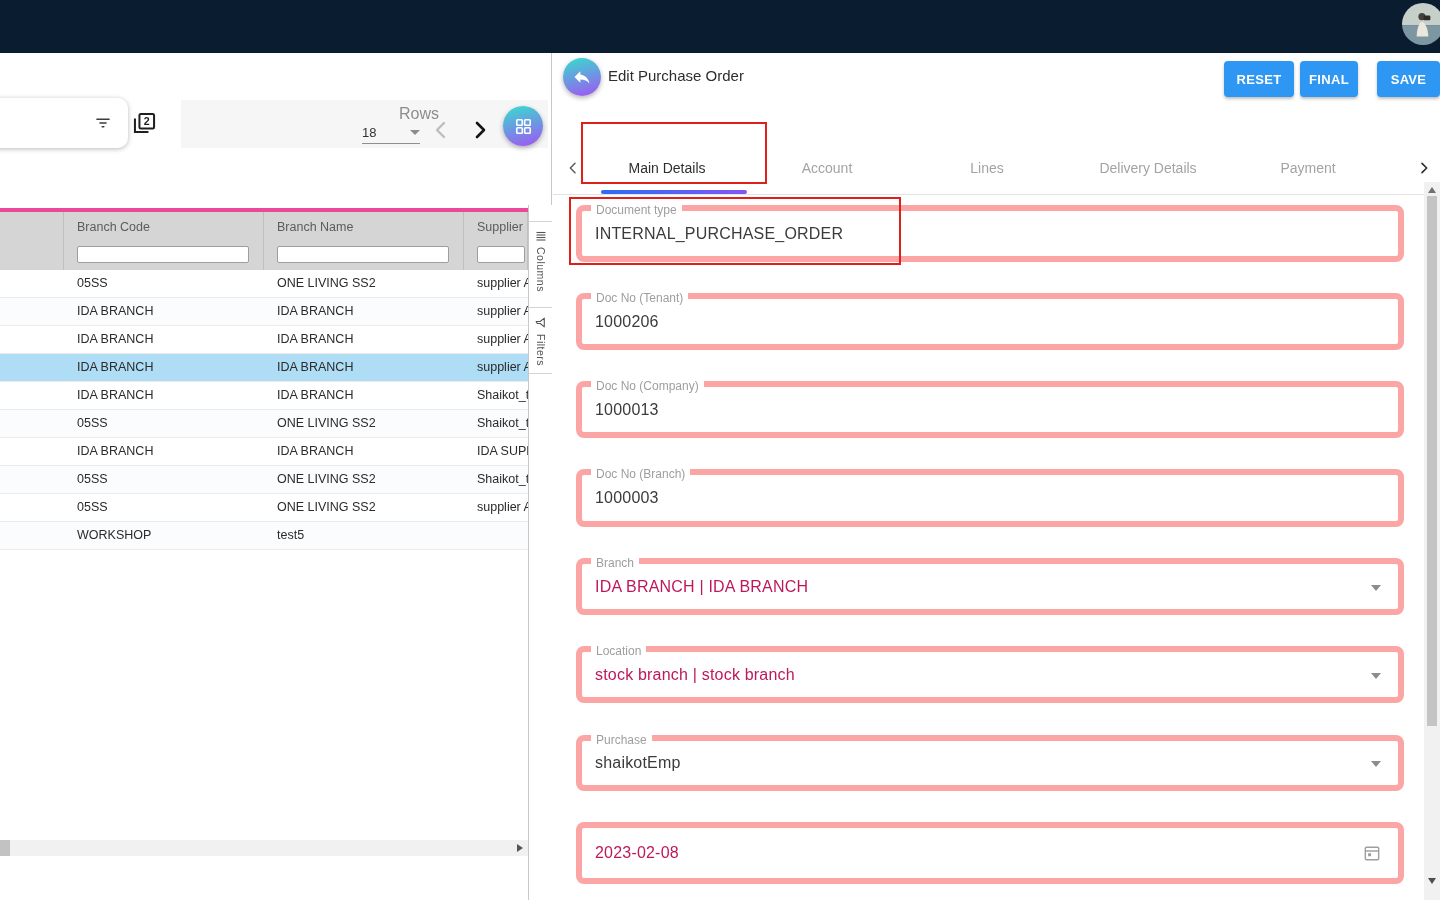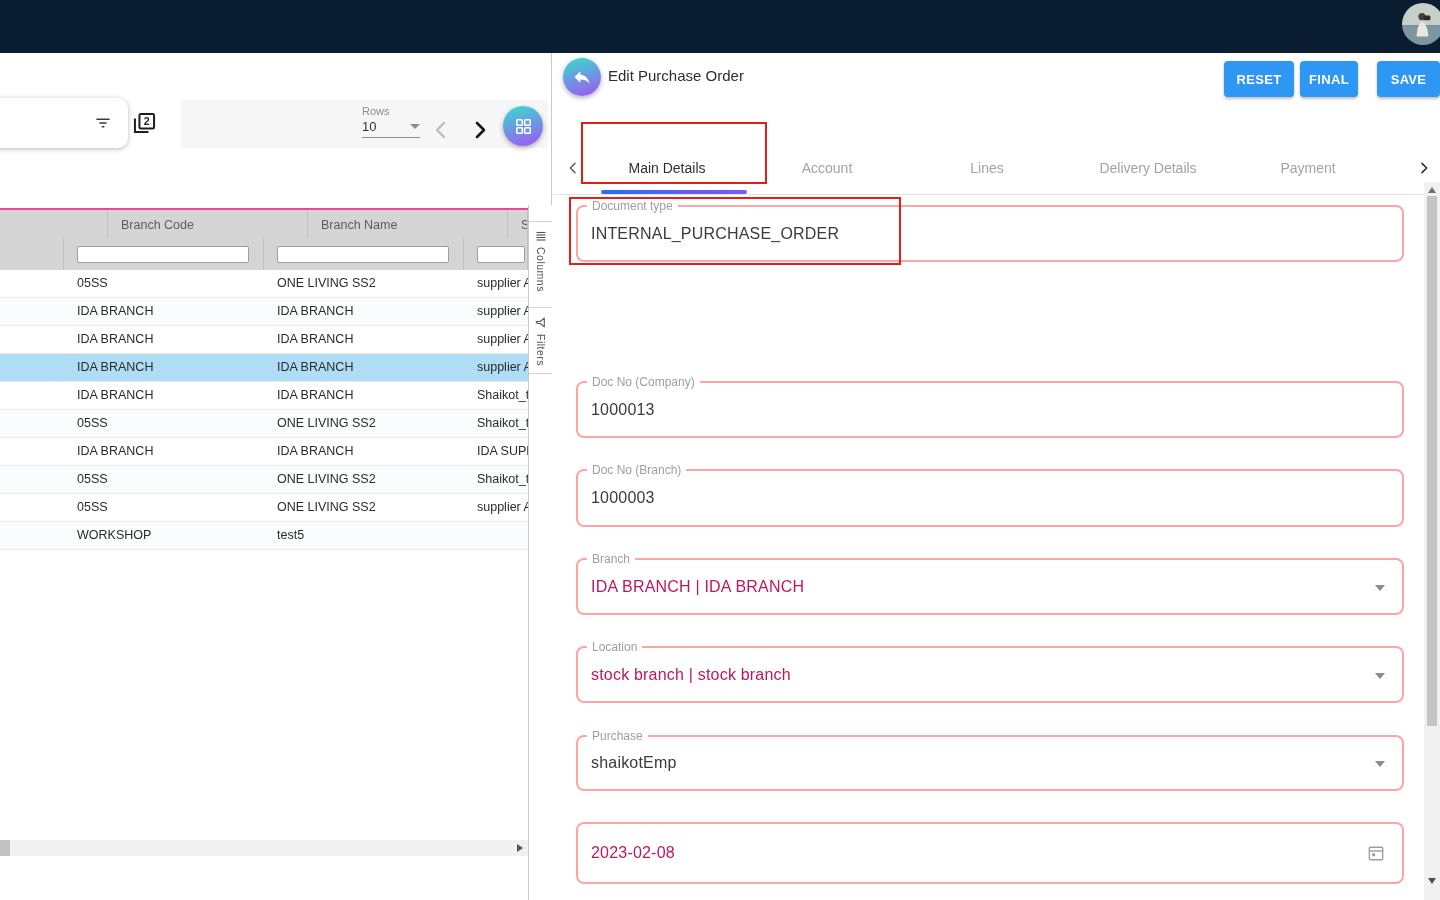--- a/index.html
+++ b/index.html
@@ -15,34 +15,34 @@
   .navbar{ left:0; top:0; width:1440px; height:53px; background:var(--navbar); }
   .avatar{ left:1402px; top:3px; width:42px; height:42px; border-radius:50%; overflow:hidden; }
 
   
   .left-panel{ left:0; top:53px; width:552px; height:847px; background:#fff; border-right:1px solid #c9c9c9; }
   .search-card{ left:-14px; top:45px; width:142px; height:50px; background:#fff; border-radius:10px;
     box-shadow:0 1px 5px rgba(0,0,0,.28); display:flex; align-items:center; justify-content:flex-end; padding-right:16px; }
   .filter2{ left:131px; top:57px; width:27px; height:27px; }
   .toolbar-band{ left:181px; top:47px; width:367px; height:48px; background:#f6f6f7; }
   .rows-widget{ left:362px; top:52px; width:58px; }
-  .rows-label{ font-size:11px; color:#8d8d8d; }
+  .rows-label{ font-size:16px; color:#8d8d8d;margin-left:37px; }
   .rows-select{ margin-top:2px; display:flex; justify-content:space-between; align-items:center;
     border-bottom:1px solid #8f8f8f; padding-bottom:3px; font-size:13px; color:#333; cursor:pointer; }
   .caret-down{ width:0; height:0; border-left:5px solid transparent; border-right:5px solid transparent;
     border-top:5px solid #8c8c8c; }
   .pag-chevron{ top:65px; width:24px; height:24px; cursor:pointer; }
   .grid-btn{ left:503px; top:53px; width:40px; height:40px; border-radius:50%;
     background:linear-gradient(165deg, var(--grad1), var(--grad2));
     box-shadow:0 2px 5px rgba(0,0,0,.3); display:flex; align-items:center; justify-content:center; cursor:pointer; }
 
   
   .table-wrap{ left:0; top:155px; width:528px; }
   .thead,.tfilter{ display:flex; background:#d5d5d5; }
-  .thead{ height:30px; border-top:2px solid #ec4899;padding-left:44px; }
+  .thead{ height:30px; border-top:4px solid #ec4899; }
   .tfilter{ height:32px; align-items:center; }
   .th{ font-size:12.5px; color:#5c5c5c; line-height:30px; white-space:nowrap; overflow:hidden;
     border-right:1px solid rgba(0,0,0,.10); }
   .c0{ width:64px; flex:none; } .c1{ width:200px; flex:none; padding-left:13px; }
   .c2{ width:200px; flex:none; padding-left:13px; } .c3{ flex:1; padding-left:13px; min-width:0; }
   .fcell{ border-right:1px solid rgba(0,0,0,.10); height:100%; display:flex; align-items:center; }
   .fcell input{ height:17px; border:1px solid #9e9e9e; border-radius:2px; width:172px; outline:none;
     font-size:12px; padding:0 3px; background:#fff; }
   .fcell.c3 input{ width:48px; }
   .trow{ display:flex; height:28px; background:#fff; border-bottom:1px solid #ebebeb; cursor:pointer; }
@@ -80,21 +80,21 @@
     font-size:14px; color:#a3a3a3; cursor:pointer; }
   .tab.active{ color:#2f2f2f; font-weight:500; }
   .tab-underline{ left:48px; top:49px; width:146px; height:4px; border-radius:2px;
     background:linear-gradient(90deg, var(--ul1), var(--ul2)); }
   .tab-scroll{ top:18px; width:16px; height:18px; cursor:pointer; }
 
   .red-box{ border:2px solid var(--red); pointer-events:none; z-index:5; }
   .red-box-tab{ left:28px; top:69px; width:186px; height:62px; }
   .red-box-field{ left:16px; top:144px; width:332px; height:68px; }
 
-  .field{ left:23px; width:828px; background:#fff; border:2px solid #fca5a5; border-radius:8px;
+  .field{ left:23px; width:828px; background:#fff; border:6px solid #fca5a5; border-radius:8px;
     display:flex; align-items:center; }
   .field .flabel{ position:absolute; top:-8px; left:9px; background:#fff; padding:0 5px;
     font-size:12px; color:#9e9e9e; white-space:nowrap; }
   .field .fvalue{ margin-left:13px; font-size:16px; color:#3b3b3b; letter-spacing:.2px; }
   .field.disabled .fvalue{ color:#be185d; }
   .field .dd{ position:absolute; right:17px; top:50%; margin-top:-2px; width:0; height:0;
     border-left:5px solid transparent; border-right:5px solid transparent; border-top:6px solid #8c8c8c; }
   .cal-icon{ position:absolute; right:16px; top:50%; margin-top:-10px; }
 
   .vscroll{ left:871px; top:129px; width:16px; height:718px; background:#f1f1f1; }
@@ -135,21 +135,21 @@
     <rect x="7.5" y="3.5" width="13" height="13" rx="1.2" fill="none" stroke="#1f1f1f" stroke-width="1.8"></rect>
     <path d="M3.5 7.5 v12 h12" fill="none" stroke="#1f1f1f" stroke-width="1.8"></path>
     <text x="14" y="13.6" font-size="9.5" font-weight="bold" fill="#1f1f1f" text-anchor="middle" font-family="Liberation Sans, sans-serif">2</text>
   </svg>
 
   <div class="abs toolbar-band"></div>
 
   <div class="abs rows-widget">
     <div class="rows-label">Rows</div>
     <div class="rows-select">
-      <span>10</span>
+      <span>18</span>
       <span class="caret-down"></span>
     </div>
   </div>
 
   <svg class="abs pag-chevron" style="left:430px" viewBox="0 0 24 24">
     <polyline points="14,5 7,12 14,19" fill="none" stroke="#bdbdbd" stroke-width="2.4" stroke-linecap="round" stroke-linejoin="round"></polyline>
   </svg>
   <svg class="abs pag-chevron" style="left:468px" viewBox="0 0 24 24">
     <polyline points="9,5 16,12 9,19" fill="none" stroke="#141414" stroke-width="2.6" stroke-linecap="round" stroke-linejoin="round"></polyline>
   </svg>
@@ -302,20 +302,24 @@
     </svg>
   </div>
 
   <div class="abs red-box red-box-tab"></div>
   <div class="abs red-box red-box-field"></div>
 
   <div class="abs field" style="top:152px; height:57px">
     <span class="flabel">Document type</span>
     <span class="fvalue">INTERNAL_PURCHASE_ORDER</span>
   </div>
+  <div class="abs field" style="top:240px; height:57px">
+    <span class="flabel">Doc No (Tenant)</span>
+    <span class="fvalue">1000206</span>
+  </div>
   <div class="abs field" style="top:328px; height:57px">
     <span class="flabel">Doc No (Company)</span>
     <span class="fvalue">1000013</span>
   </div>
   <div class="abs field" style="top:416px; height:58px">
     <span class="flabel">Doc No (Branch)</span>
     <span class="fvalue">1000003</span>
   </div>
   <div class="abs field disabled" style="top:505px; height:57px">
     <span class="flabel">Branch</span>

